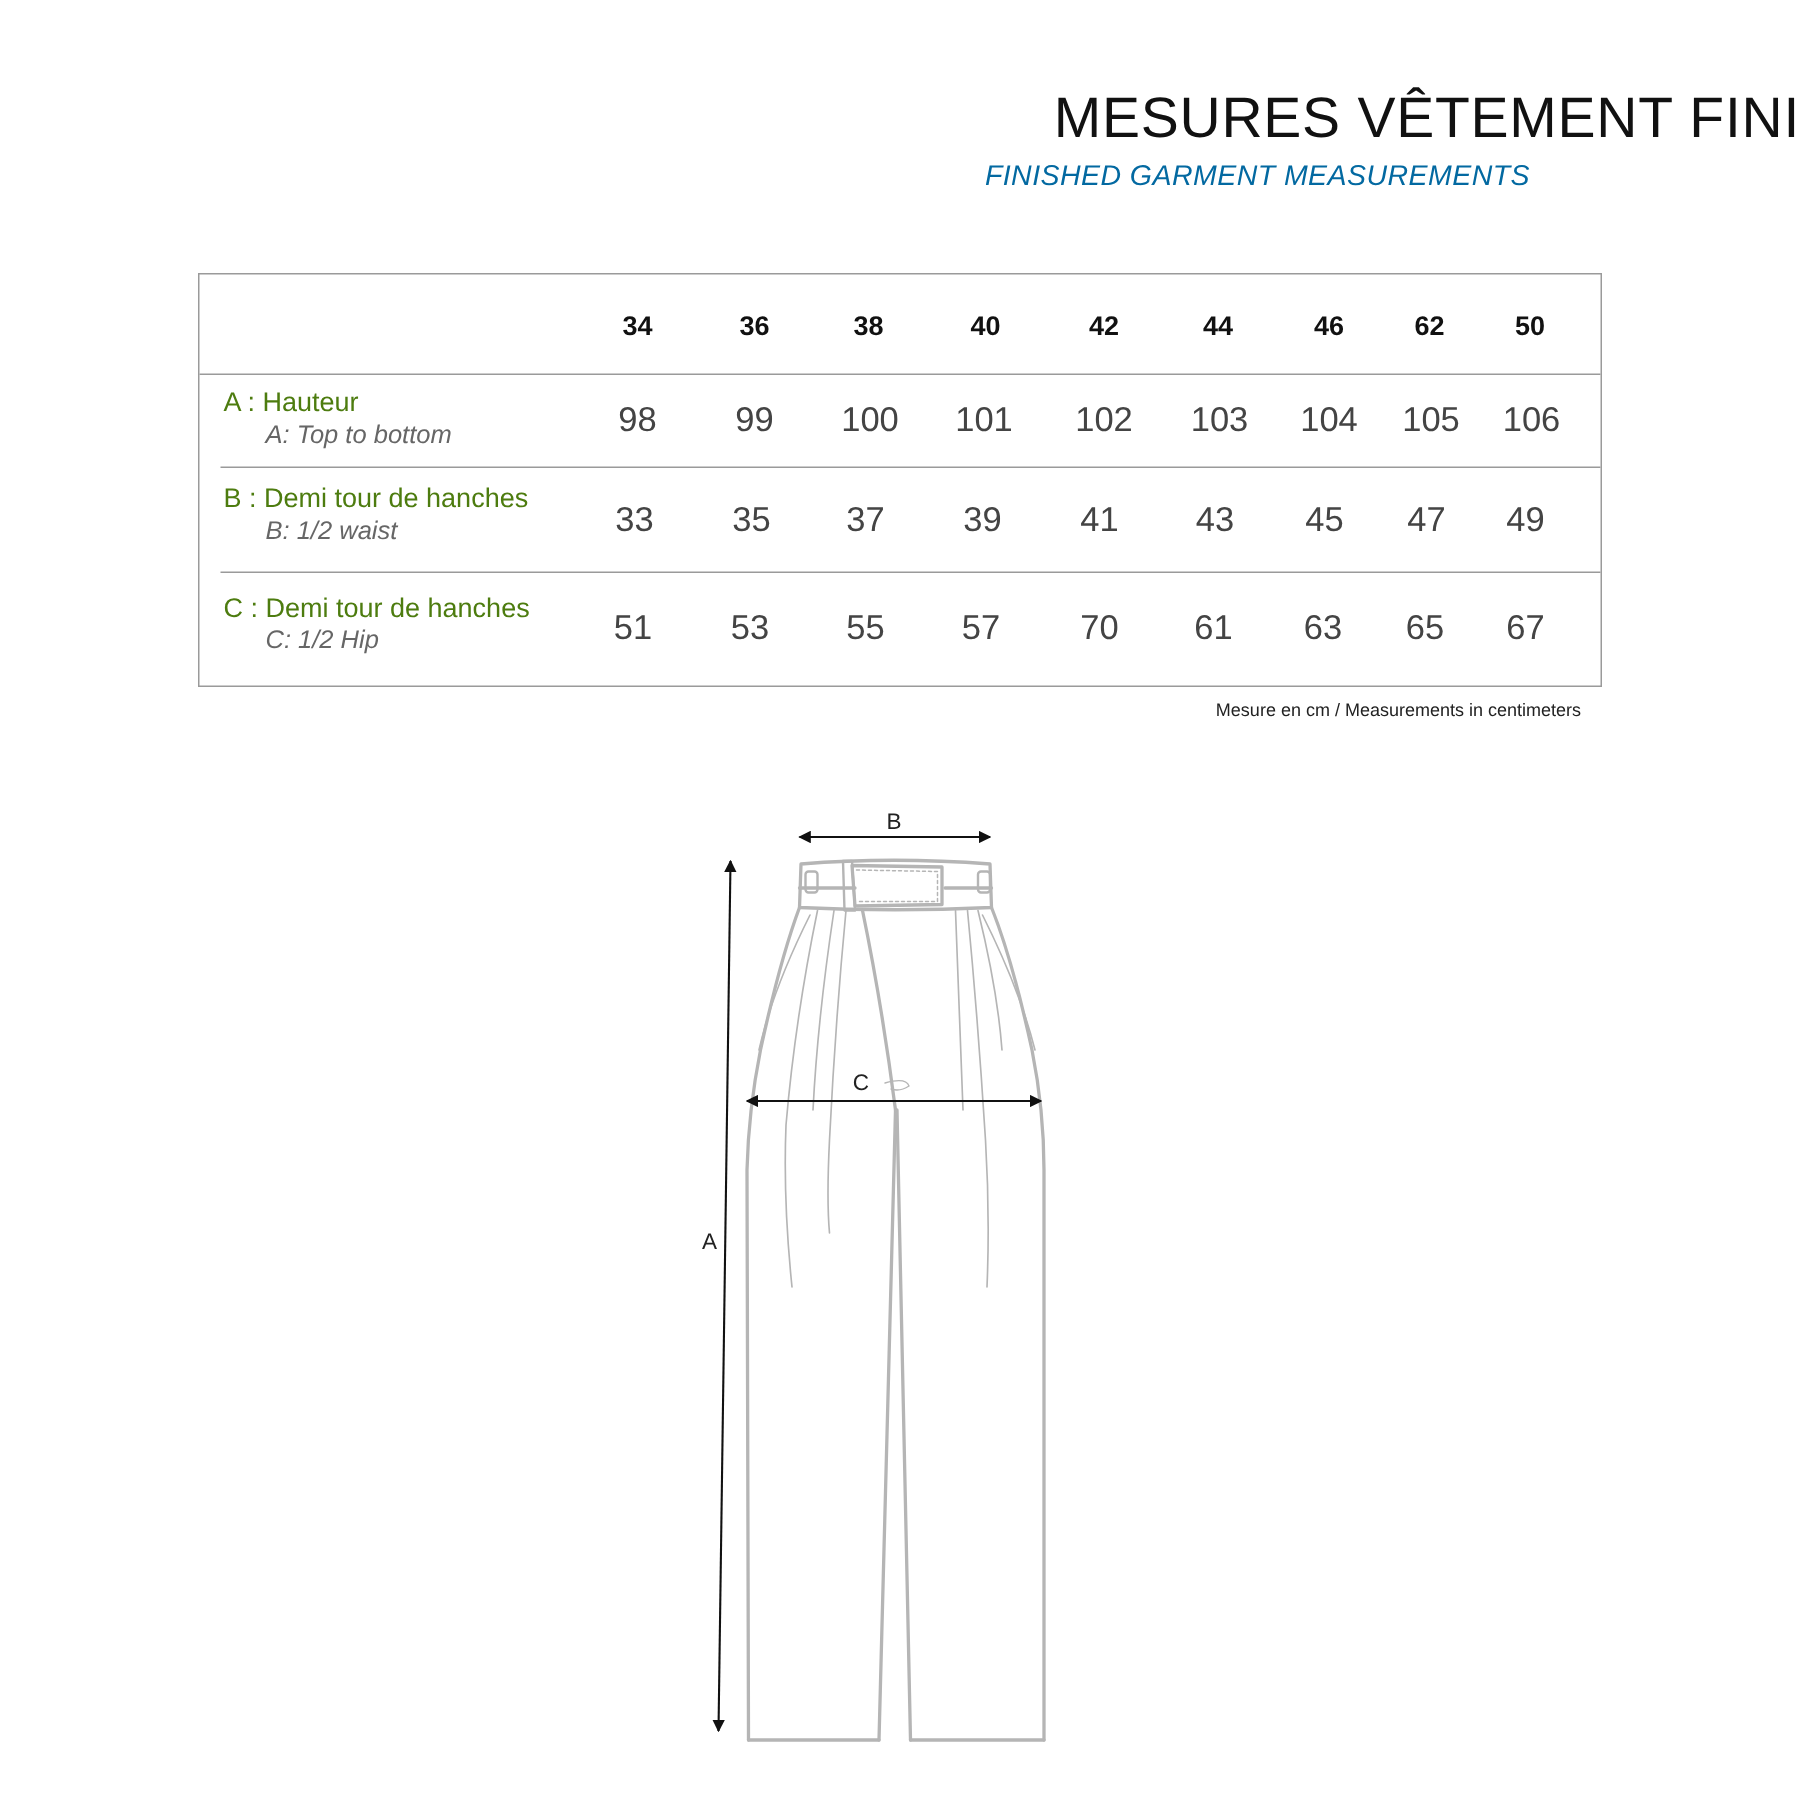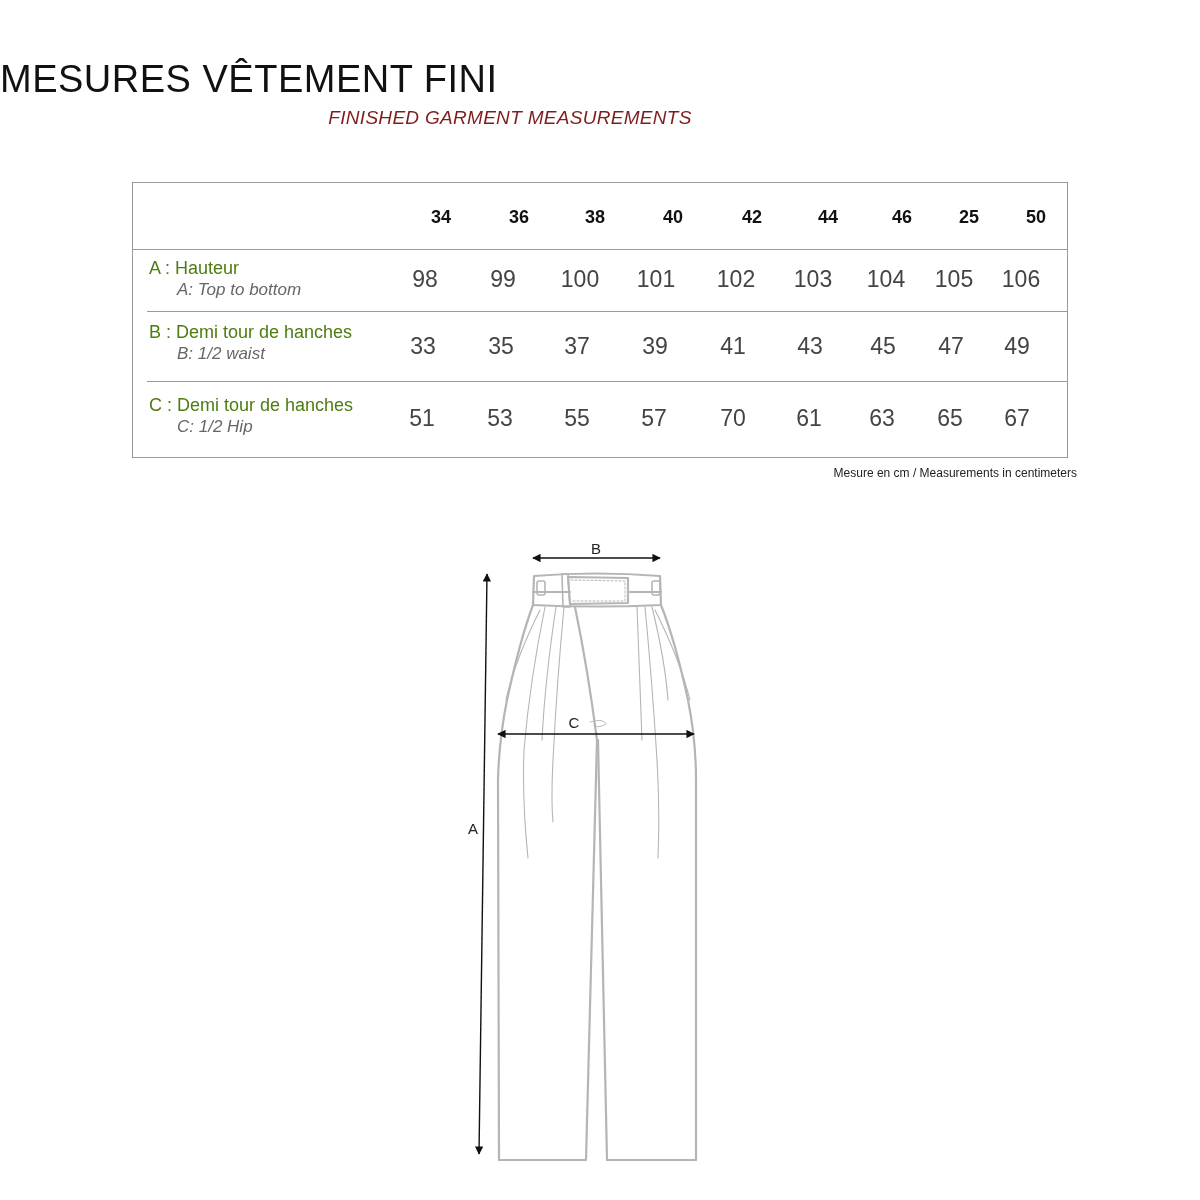--- a/index.html
+++ b/index.html
@@ -2,28 +2,28 @@
 <html><head>
   <meta charset="utf-8">
   <style>
     html, body { margin: 0; padding: 0; background: #ffffff; }
     body {
       width: 1200px; height: 1200px; position: relative; overflow: hidden;
       font-family: "DejaVu Sans", sans-serif; color: #1a1a1a;
     }
     .title {
       position: absolute; left: 0; width: 1200px; top: 58px;
-      text-align: left; font-size: 38px; font-weight: 300; letter-spacing: 0.5px;
+      text-align: right; font-size: 38px; font-weight: 300; letter-spacing: 0.5px;
       color: #111;
       font-family: "Liberation Sans", sans-serif;
     }
     .subtitle {
       position: absolute; left: 0; width: 1020px; top: 107px;
-      text-align: center; font-size: 19px; font-style: italic; letter-spacing: 0.3px;
-      color: #7f1d1d;
+      text-align: right; font-size: 19px; font-style: italic; letter-spacing: 0.3px;
+      color: #0369a1;
       font-family: "Liberation Sans", sans-serif;
     }
     .table-wrap {
       position: absolute; left: 132px; top: 182px; width: 934px; height: 275px;
       border-top: 1px solid #9a9a9a;
       border-left: 1px solid #9a9a9a;
       border-right: 1px solid #9a9a9a;
     }
     .table-bottom {
       position: absolute; left: 132px; top: 457px; width: 936px; height: 0;
@@ -40,36 +40,36 @@
       position: absolute; left: 14px; width: 920px; height: 0;
       border-top: 1px solid #9a9a9a;
     }
     .divider.d1 { top: 128px; }
     .divider.d2 { top: 198px; }
     .cell {
       position: absolute; transform: translateX(-50%);
       font-family: "Liberation Sans", sans-serif;
       white-space: nowrap;
     }
-    .hcell { top: 24px; font-size: 18px; font-weight: bold; color: #111; margin-left: 16px; }
+    .hcell { top: 24px; font-size: 18px; font-weight: bold; color: #111; }
     .vcell { font-size: 23px; font-weight: 300; color: #444; }
     .r0 .vcell { top: 17px; }
     .r1 .vcell { top: 22px; }
     .r2 .vcell { top: 24px; }
     .label {
       position: absolute; left: 16px;
       font-family: "Liberation Sans", sans-serif;
     }
     .label .fr { font-size: 18px; color: #4d7c0f; display: block; line-height: 22px; }
     .label .en { font-size: 17px; color: #666; font-style: italic; display: block; line-height: 22px; margin-left: 28px; }
     .r0 .label { top: 8px; }
     .r1 .label { top: 10px; }
     .r2 .label { top: 13px; }
     .note {
-      position: absolute; right: 123px; top: 466px;
+      position: absolute; right: 146px; top: 466px;
       font-size: 12px; color: #222;
       font-family: "Liberation Sans", sans-serif;
     }
     .diagram { position: absolute; left: 0; top: 0; }
     .dim-label {
       position: absolute; font-size: 15px; color: #222;
       font-family: "Liberation Sans", sans-serif;
       transform: translate(-50%, -50%);
     }
   </style>
@@ -81,21 +81,21 @@
 
 <div class="table-wrap">
   <div class="row header">
     <span class="cell hcell" style="left:292px">34</span>
     <span class="cell hcell" style="left:370px">36</span>
     <span class="cell hcell" style="left:446px">38</span>
     <span class="cell hcell" style="left:524px">40</span>
     <span class="cell hcell" style="left:603px">42</span>
     <span class="cell hcell" style="left:679px">44</span>
     <span class="cell hcell" style="left:753px">46</span>
-    <span class="cell hcell" style="left:820px">25</span>
+    <span class="cell hcell" style="left:820px">62</span>
     <span class="cell hcell" style="left:887px">50</span>
   </div>
 
   <div class="row r0">
     <div class="label">
       <span class="fr">A : Hauteur</span>
       <span class="en">A: Top to bottom</span>
     </div>
     <span class="cell vcell" style="left:292px">98</span>
     <span class="cell vcell" style="left:370px">99</span>

